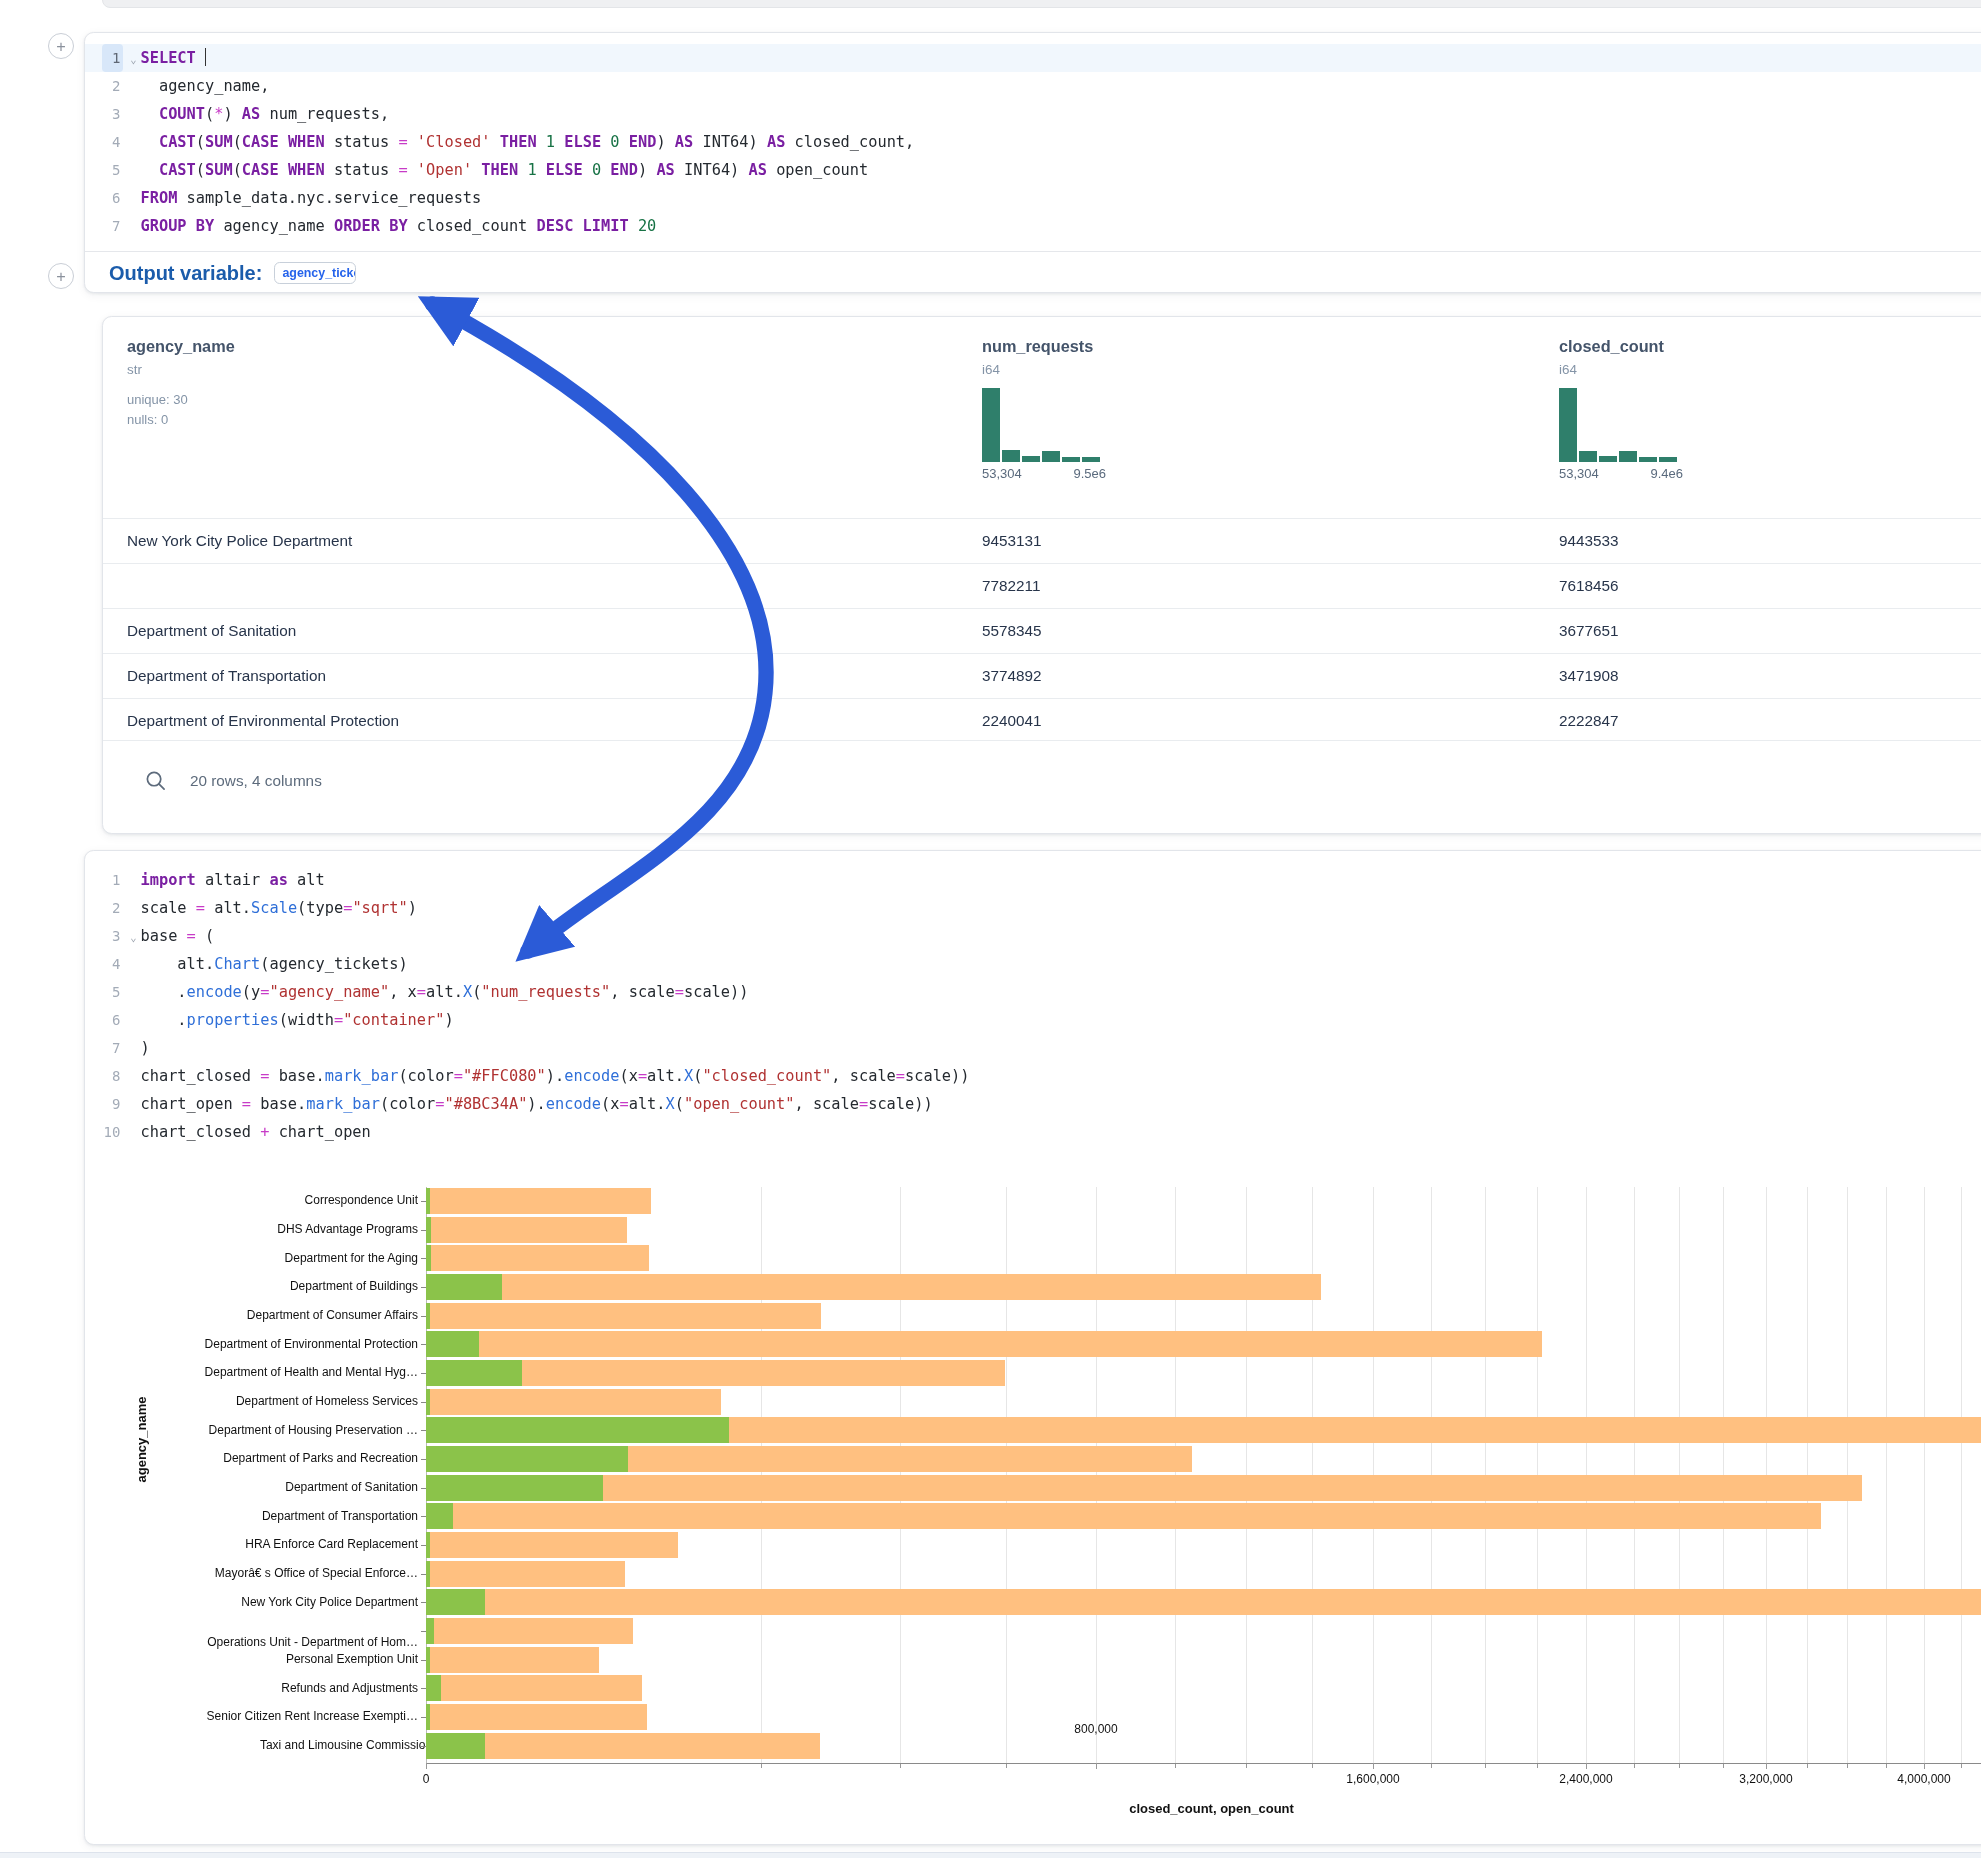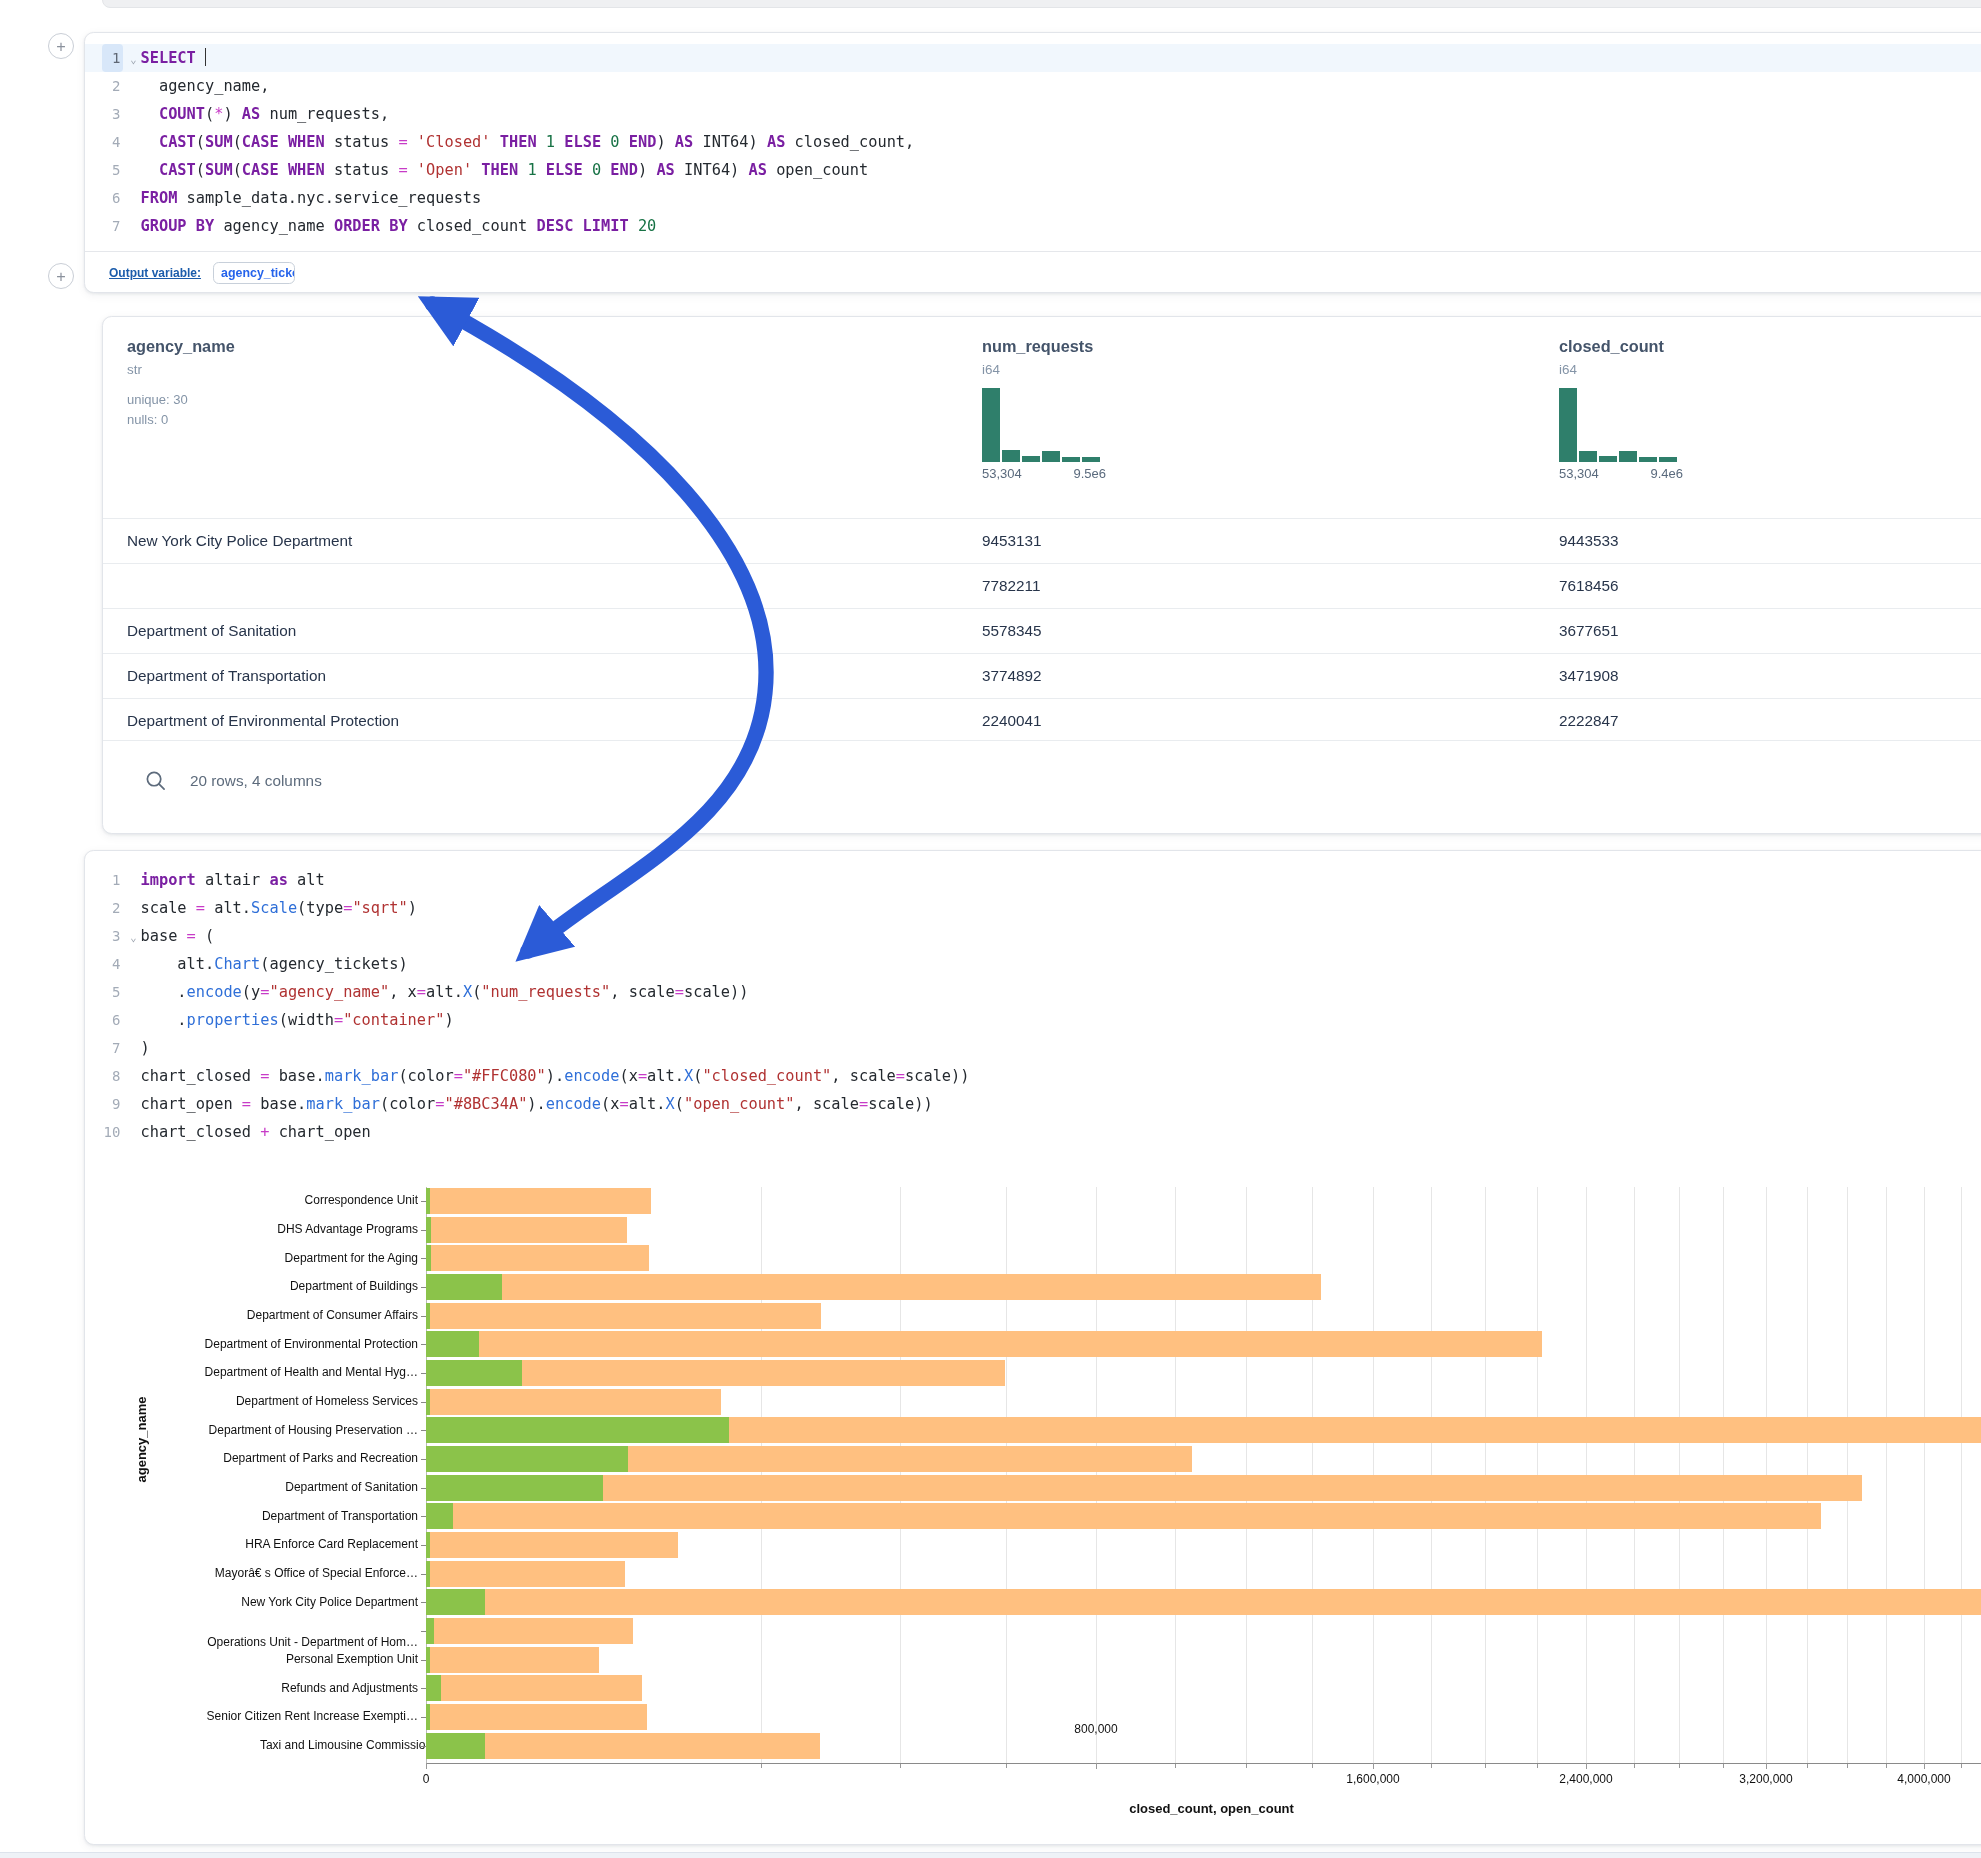--- a/index.html
+++ b/index.html
@@ -35,21 +35,21 @@
   .tok-n { color:#177245; }                     
   .tok-o { color:#c73bc7; }                     
   .tok-f { color:#2f6fd8; }                     
   .tok-d { color:#24292f; }
   .caret { display:inline-block; width:1.4px; height:18px; background:#333;
     vertical-align:-3.8px; }
 
   
   .outvar-strip { position:absolute; left:0; right:0; top:218px; height:43px;
     border-top:1px solid #e5e7eb; display:flex; align-items:center; padding-left:24px; }
-  .outvar-label { color:#1b5cab; font-weight:bold; font-size:12px;text-decoration:underline; }
+  .outvar-label { color:#1b5cab; font-weight:bold; font-size:20px; }
   .outvar-pill { margin-left:11.5px; border:1px solid #c8d0da; border-radius:5.7px;
     padding:2.9px 7.6px; font-size:12.4px; font-weight:bold; color:#2563eb; max-width:82px;
     overflow:hidden; white-space:nowrap; }
 
   
   .df-col-head { position:absolute; top:20px; }
   .df-col-name { font-size:16.3px; font-weight:bold; color:#44546a; }
   .df-col-type { font-size:13.4px; color:#8494a7; margin-top:5.7px; }
   .df-col-meta { font-size:13px; color:#8494a7; line-height:20px; margin-top:13.4px; }
   .histogram { position:relative; width:124px; height:74px; margin-top:11.5px; }

